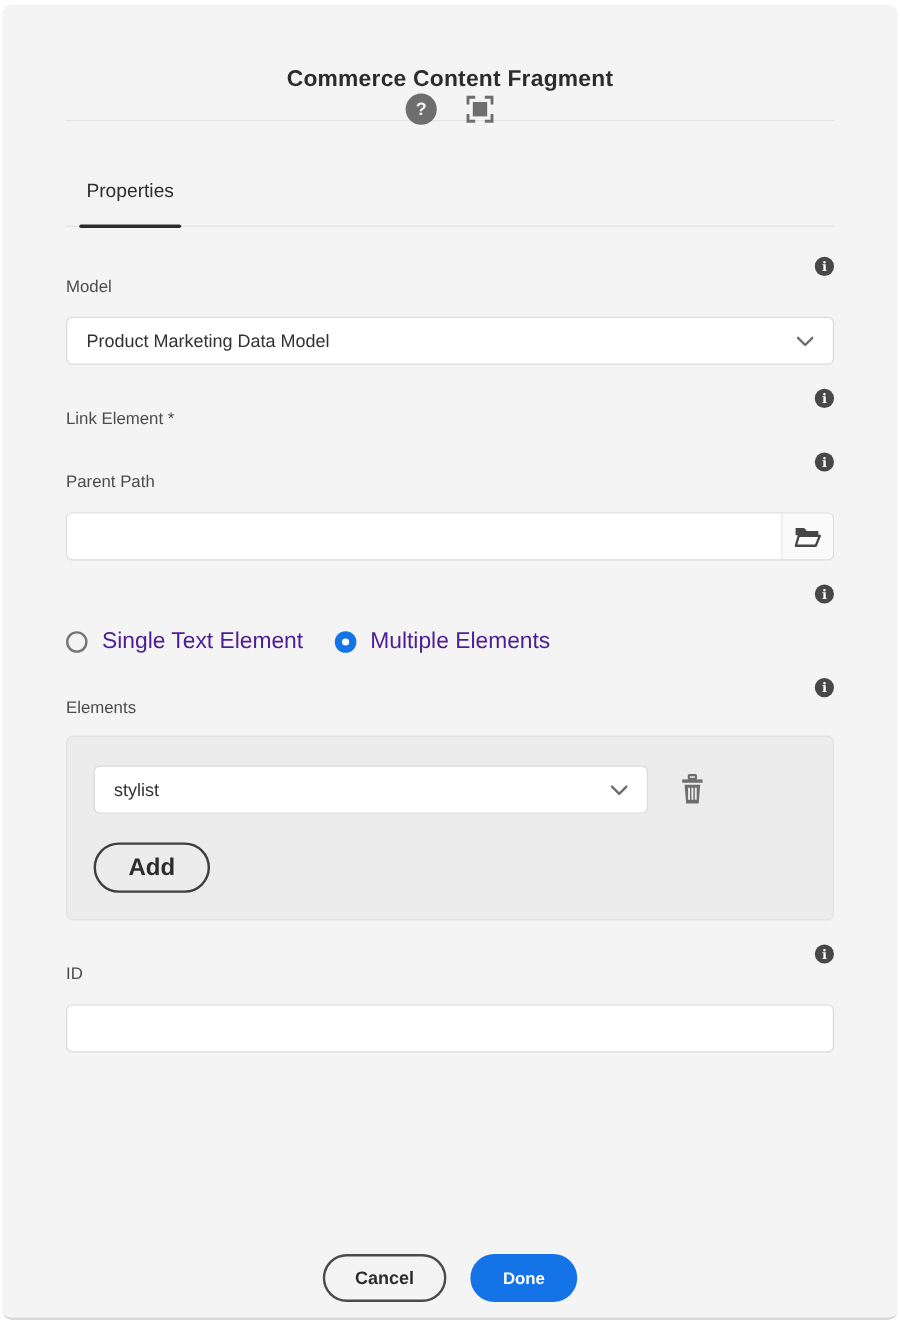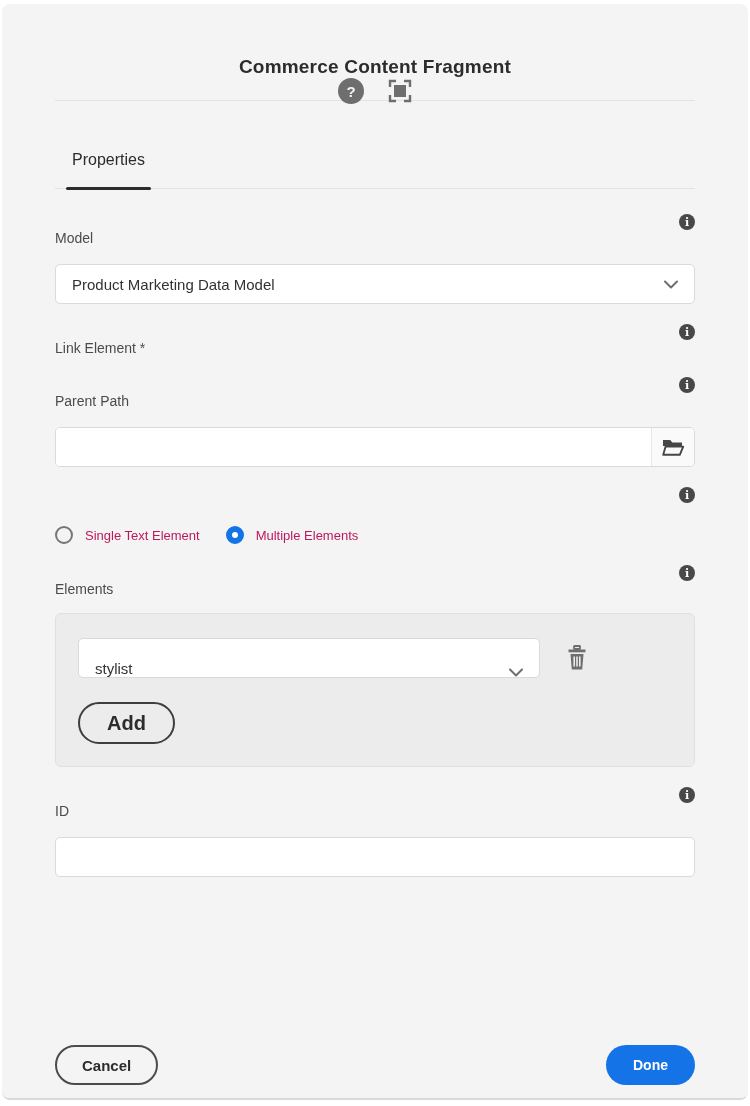--- a/index.html
+++ b/index.html
@@ -129,35 +129,34 @@
     display: flex; align-items: center; justify-content: center;
     cursor: pointer;
   }
   
   .radio-row { display: flex; align-items: center; margin-top: 22px; margin-bottom: 14px; height: 20px; }
   .radio-option { display: flex; align-items: center; cursor: pointer; }
   .radio-option + .radio-option { margin-left: 26px; }
   .radio-circle { width: 18px; height: 18px; border-radius: 50%; flex: 0 0 18px; }
   .radio-circle.unselected { border: 2px solid #757575; background: transparent; }
   .radio-circle.selected { border: 6px solid #1473E6; background: #FFFFFF; }
-  .radio-label { margin-left: 12px; font-size: 13px; color: #be185d; }
+  .radio-label { margin-left: 12px; font-size: 19px; color: #4c1d95; }
   
   .elements-panel {
     margin-top: 15px;
     background: #ECECEC;
     border: 1px solid #E0E0E0;
     border-radius: 6px;
     padding: 24px 22px 22px;
   }
   .element-row { display: flex; align-items: center; }
   .element-select {
     width: 462px;
     height: 40px;
     margin-top: 0;
-    align-items: flex-end;
   }
   .trash-btn {
     margin-left: 24px;
     background: none; border: none; cursor: pointer;
     width: 26px; height: 26px;
     display: flex; align-items: center; justify-content: center;
     padding: 0;
   }
   .add-btn {
     margin-top: 24px;
@@ -186,21 +185,21 @@
     font-family: inherit;
     display: block;
   }
   
   .footer {
     position: absolute;
     left: 0; right: 0; bottom: 0;
     height: 106px;
     background: #F4F4F4;
     display: flex;
-    justify-content: space-between;
+    justify-content: center;
     padding: 53px 53px 0;
     gap: 20px;
   }
   .cancel-btn {
     height: 40px;
     padding: 0 25px;
     border: 2px solid #4B4B4B;
     border-radius: 20px;
     background: transparent;
     font-size: 15px;

